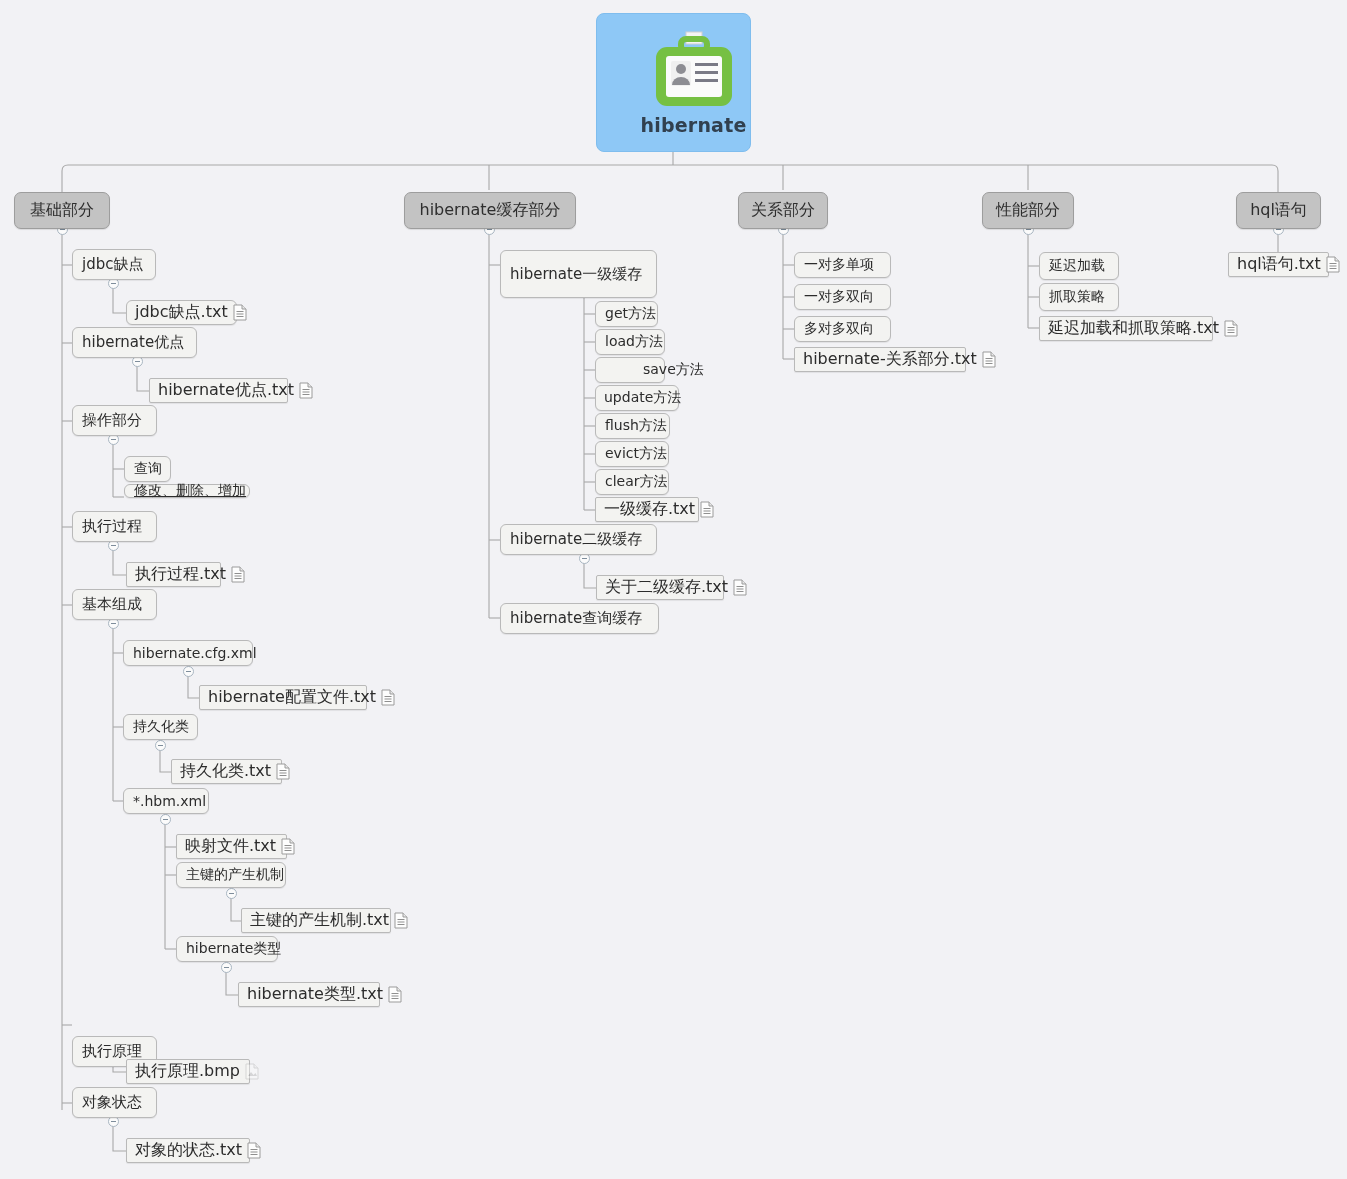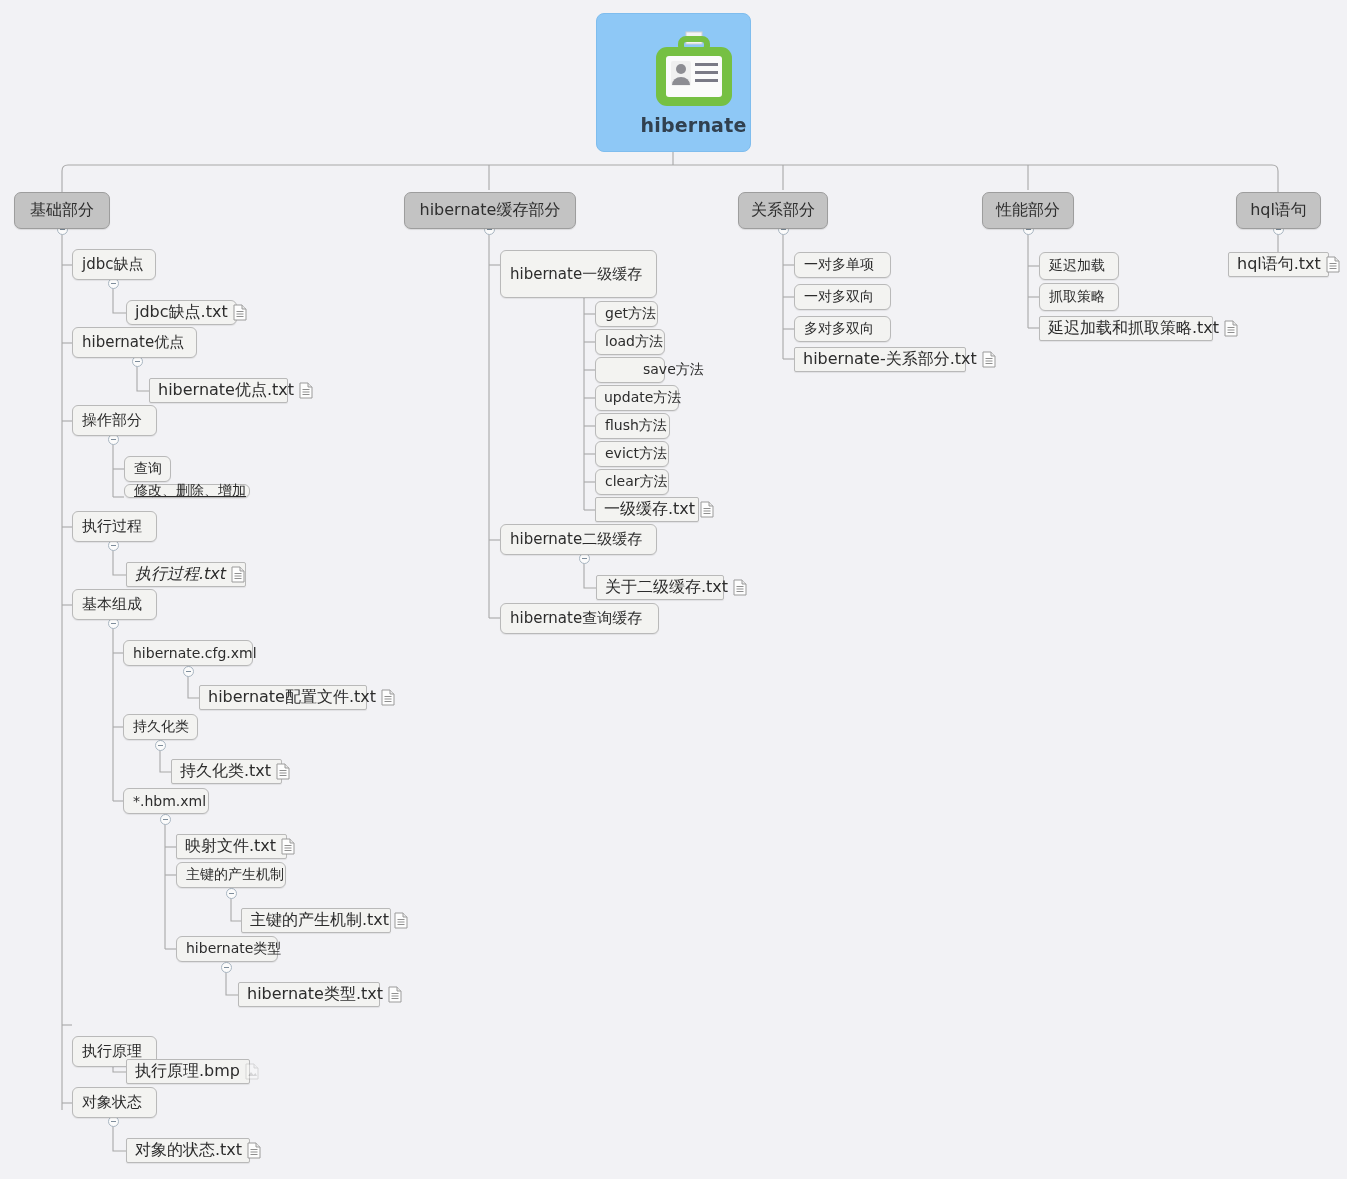--- a/index.html
+++ b/index.html
@@ -310,21 +310,21 @@
   </div>
 
   <div class="node topic" style="left:124px; top:484px; width:126px; height:14px;text-decoration:underline;">
     <span>修改、删除、增加</span>
   </div>
 
   <div class="node topic big" style="left:72px; top:511px; width:85px; height:31px;">
     <span>执行过程</span>
   </div>
 
-  <div class="node leaf" style="left:126px; top:562px; width:120px; height:25px;font-style:italic;">
+  <div class="node leaf" style="left:126px; top:562px; width:95px; height:25px;">
     <span class="leaf-text">执行过程.txt</span>
     <svg class="file-icon" width="14" height="17" viewBox="0 0 14 17">
       <path d="M1,1 h8 l4,4 v11 h-12 z" fill="#fdfdfd" stroke="#9b9b9b" stroke-width="1"></path>
       <path d="M9,1 v4 h4" fill="#e8e8e8" stroke="#9b9b9b" stroke-width="1"></path>
       <g stroke="#8f8f8f" stroke-width="1">
           <path d="M3.5,7.5 h7"></path>
           <path d="M3.5,10 h7"></path>
           <path d="M3.5,12.5 h7"></path>
         </g>
     </svg>

